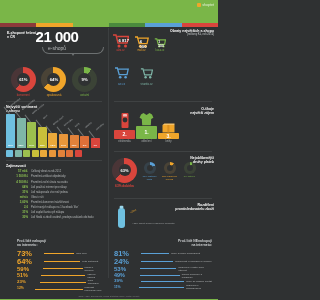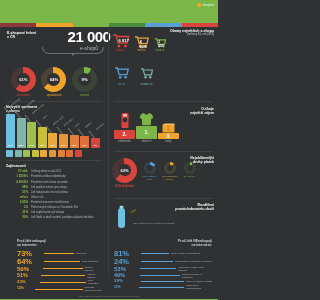--- a/index.html
+++ b/index.html
@@ -35,21 +35,21 @@
   
   .sec-label { font-size:3.5px; color:#ffffff; font-weight:700; line-height:1.25; }
   .sec-label.right { text-align:right; }
   .tiny { font-size:2.6px; line-height:1.3; color:#a8acad; }
   .divider { height:1px; background:#3f4243; margin:3px 0; }
   .vdiv { position:absolute; top:28px; bottom:22px; left:108px; width:1px; background:#3c3f40; }
 
   
   .hero { position:relative; height:38px; }
   .hero-lbl { position:absolute; left:7px; top:4px; }
-  .bignum { position:absolute; left:56px; top:2px; width:66px; text-align:center; }
+  .bignum { position:absolute; left:24px; top:2px; width:66px; text-align:center; }
   .bignum .n { font-size:15px; font-weight:700; color:#ffffff; letter-spacing:-0.5px; line-height:1; }
   .bignum .u { font-size:5px; color:#b7babb; margin-top:0.5px; }
   .brace { position:absolute; left:42px; top:20px; width:62px; height:7px;
            border:1px solid #6c7071; border-top:none; border-radius:0 0 18px 18px; }
   .brace:after { content:""; position:absolute; left:50%; margin-left:-2.5px; top:6px;
                  border-left:2.5px solid transparent; border-right:2.5px solid transparent;
                  border-top:3px solid #6c7071; }
 
   
   .carts { position:absolute; left:112px; top:7px; display:flex; align-items:flex-end; gap:5px; }

